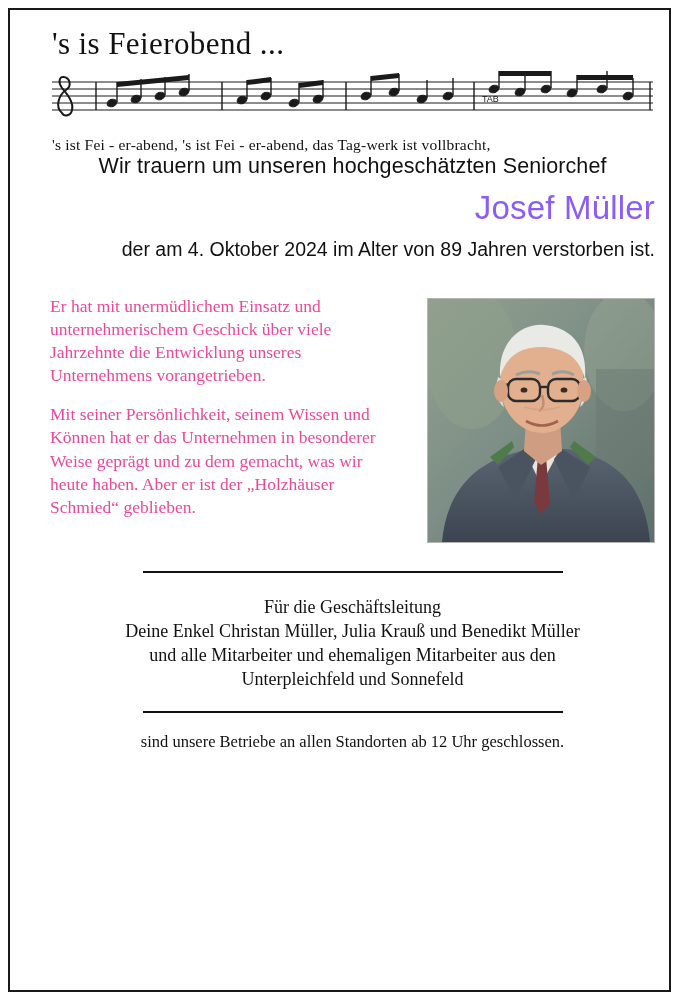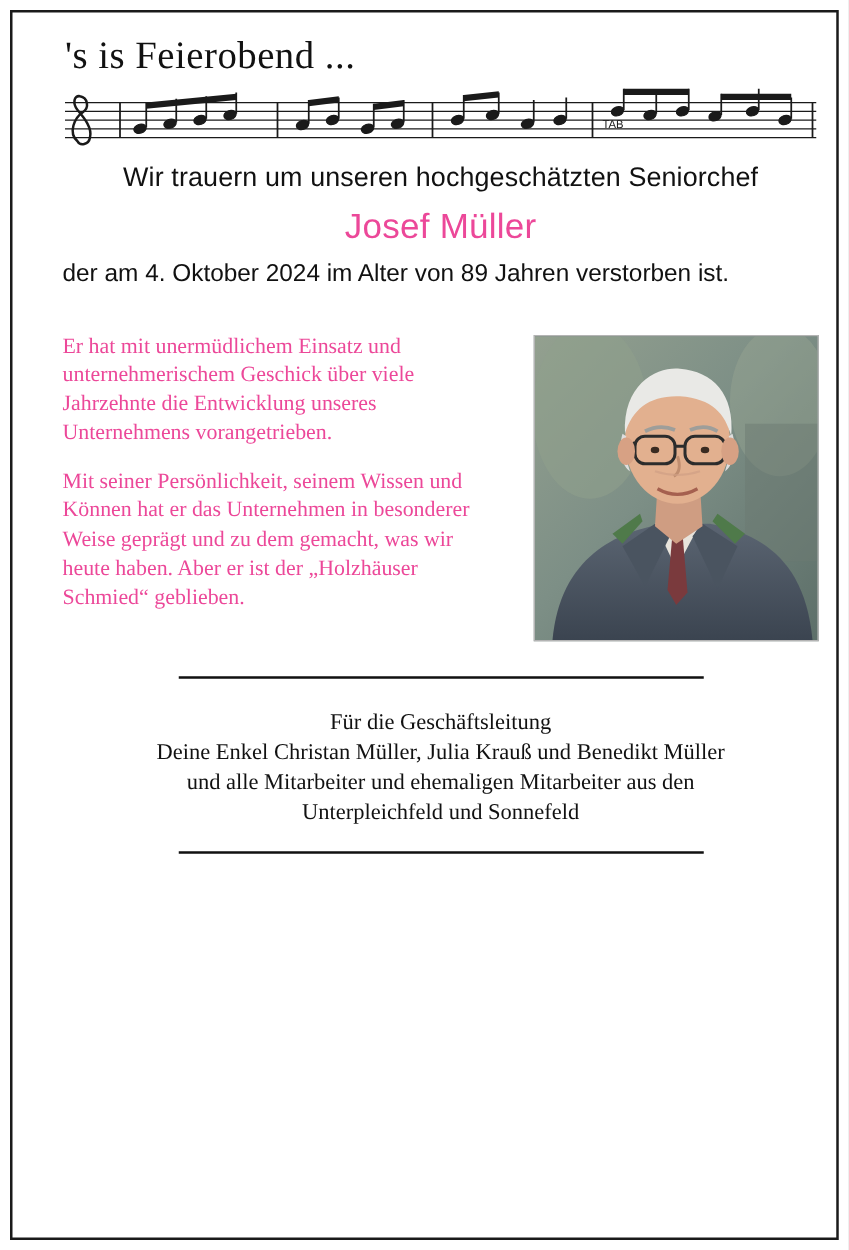--- a/index.html
+++ b/index.html
@@ -65,29 +65,29 @@
 
   
   .lead {
     text-align: center;
     font-family: "Liberation Sans", sans-serif;
     font-size: 21.5px;
     color: #111;
     letter-spacing: 0.1px;
   }
   .name {
-    text-align: center;
+    text-align: right;
     font-family: "Liberation Sans", sans-serif;
-    font-size: 28px;
-    color: #ec4899;
+    font-size: 33px;
+    color: #8b5cf6;
     margin-top: 10px;
     letter-spacing: 0.2px;
   }
   .subline {
-    text-align: left;
+    text-align: right;
     font-family: "Liberation Sans", sans-serif;
     font-size: 19.5px;
     color: #111;
     margin-top: 11px;
   }
 
   
   .body-block {
     margin-top: 34px;
     position: relative;
@@ -223,20 +223,21 @@
             <ellipse cx="578" cy="28" rx="5" ry="3.6" transform="rotate(-18 578 28)"></ellipse>
             <line x1="583" y1="27" x2="583" y2="10" stroke-width="1.4"></line>
             <path d="M449 3 L501 3 L501 8 L449 8 Z" stroke="none"></path>
             <path d="M527 7 L583 7 L583 12 L527 12 Z" stroke="none"></path>
           </g>
         </g>
         <text x="432" y="34" font-family="Liberation Sans, sans-serif" font-size="9" fill="#1a1a1a">TAB</text>
       </svg>
     </div>
 
+    <div class="lyrics">'s ist  Fei - er-abend,   's  ist  Fei - er-abend, das Tag-werk  ist  vollbracht,</div>
 
     <div class="lead">Wir trauern um unseren hochgeschätzten Seniorchef</div>
     <div class="name">Josef Müller</div>
     <div class="subline">der am 4. Oktober 2024 im Alter von 89 Jahren verstorben ist.</div>
 
     <div class="body-block">
       <div class="portrait">
         <svg width="226" height="243" viewBox="0 0 226 243" xmlns="http://www.w3.org/2000/svg">
           <defs>
             <linearGradient id="bg" x1="0" y1="0" x2="1" y2="1">
@@ -304,16 +305,17 @@
     <div class="sig">
       <div>Für die Geschäftsleitung</div>
       <div>Deine Enkel Christan Müller, Julia Krauß und Benedikt Müller</div>
       <div>und alle Mitarbeiter und ehemaligen Mitarbeiter aus den</div>
       <div>Unterpleichfeld und Sonnefeld</div>
     </div>
 
     <div class="rule"></div>
 
     <div class="footer-note">
+      <div>sind unsere Betriebe an allen Standorten ab 12 Uhr geschlossen.</div>
     </div>
 
   </div>
 </div>
 
 </body></html>

